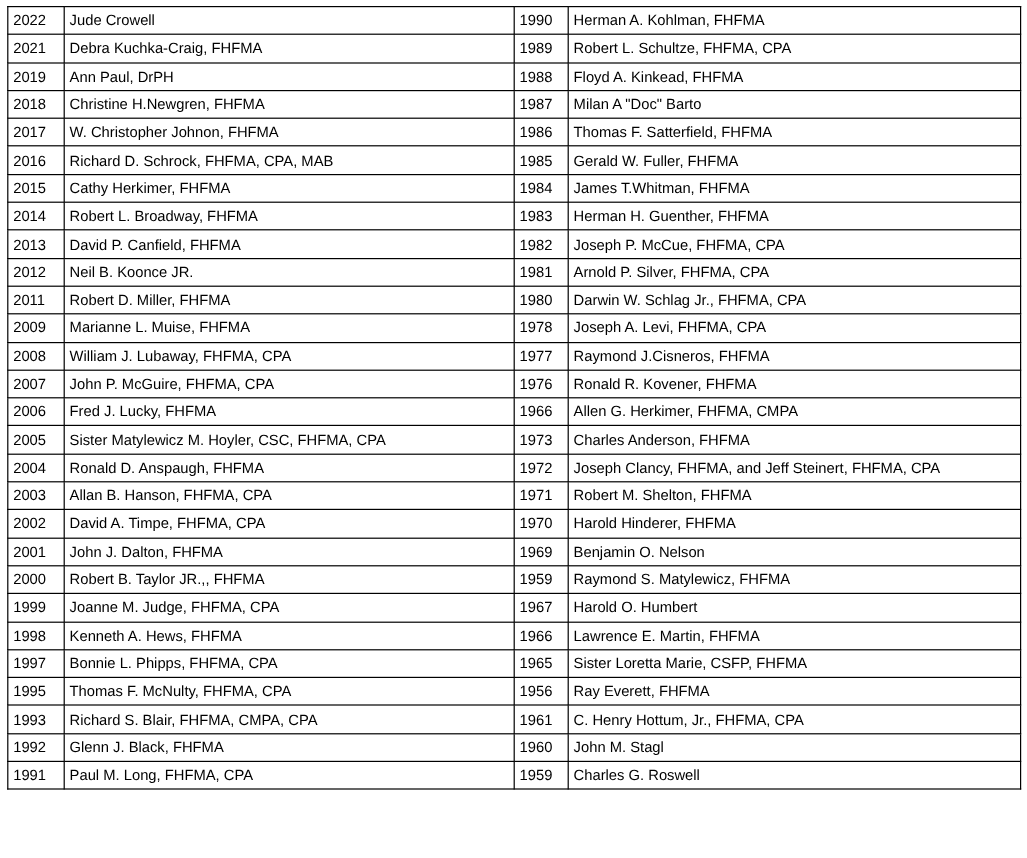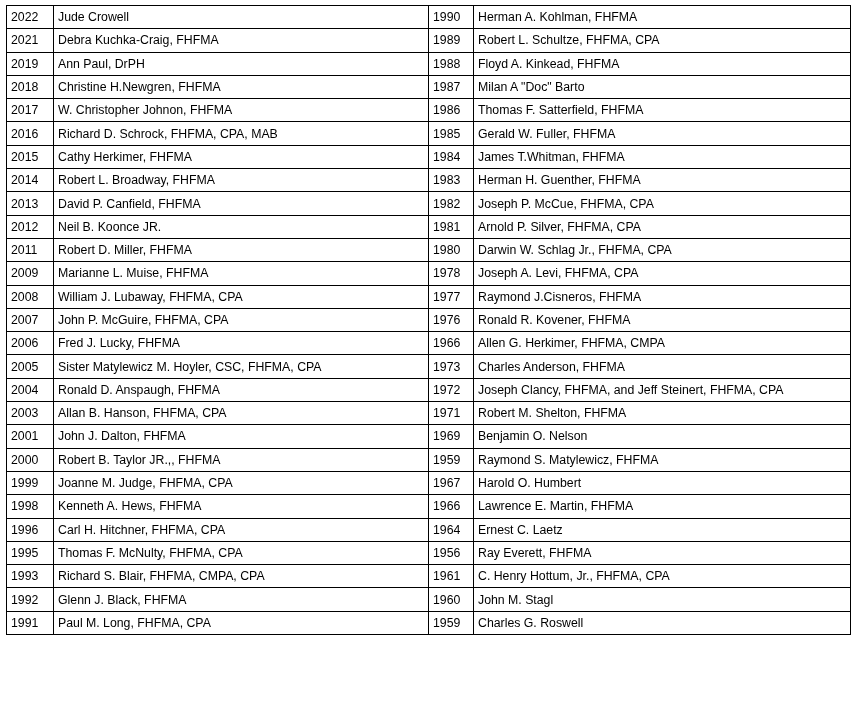--- a/index.html
+++ b/index.html
@@ -161,20 +161,26 @@
           <td class="year">1972</td>
           <td class="name">Joseph Clancy, FHFMA, and Jeff Steinert, FHFMA, CPA</td>
         </tr>
         <tr>
           <td class="year">2003</td>
           <td class="name">Allan B. Hanson, FHFMA, CPA</td>
           <td class="year">1971</td>
           <td class="name">Robert M. Shelton, FHFMA</td>
         </tr>
         <tr>
+          <td class="year">2002</td>
+          <td class="name">David A. Timpe, FHFMA, CPA</td>
+          <td class="year">1970</td>
+          <td class="name">Harold Hinderer, FHFMA</td>
+        </tr>
+        <tr>
           <td class="year">2001</td>
           <td class="name">John J. Dalton, FHFMA</td>
           <td class="year">1969</td>
           <td class="name">Benjamin O. Nelson</td>
         </tr>
         <tr>
           <td class="year">2000</td>
           <td class="name">Robert B. Taylor JR.,, FHFMA</td>
           <td class="year">1959</td>
           <td class="name">Raymond S. Matylewicz, FHFMA</td>
@@ -185,24 +191,24 @@
           <td class="year">1967</td>
           <td class="name">Harold O. Humbert</td>
         </tr>
         <tr>
           <td class="year">1998</td>
           <td class="name">Kenneth A. Hews, FHFMA</td>
           <td class="year">1966</td>
           <td class="name">Lawrence E. Martin, FHFMA</td>
         </tr>
         <tr>
-          <td class="year">1996</td>
-          <td class="name">Carl H. Hitchner, FHFMA, CPA</td>
-          <td class="year">1964</td>
-          <td class="name">Ernest C. Laetz</td>
+          <td class="year">1997</td>
+          <td class="name">Bonnie L. Phipps, FHFMA, CPA</td>
+          <td class="year">1965</td>
+          <td class="name">Sister Loretta Marie, CSFP, FHFMA</td>
         </tr>
         <tr>
           <td class="year">1995</td>
           <td class="name">Thomas F. McNulty, FHFMA, CPA</td>
           <td class="year">1956</td>
           <td class="name">Ray Everett, FHFMA</td>
         </tr>
         <tr>
           <td class="year">1993</td>
           <td class="name">Richard S. Blair, FHFMA, CMPA, CPA</td>

